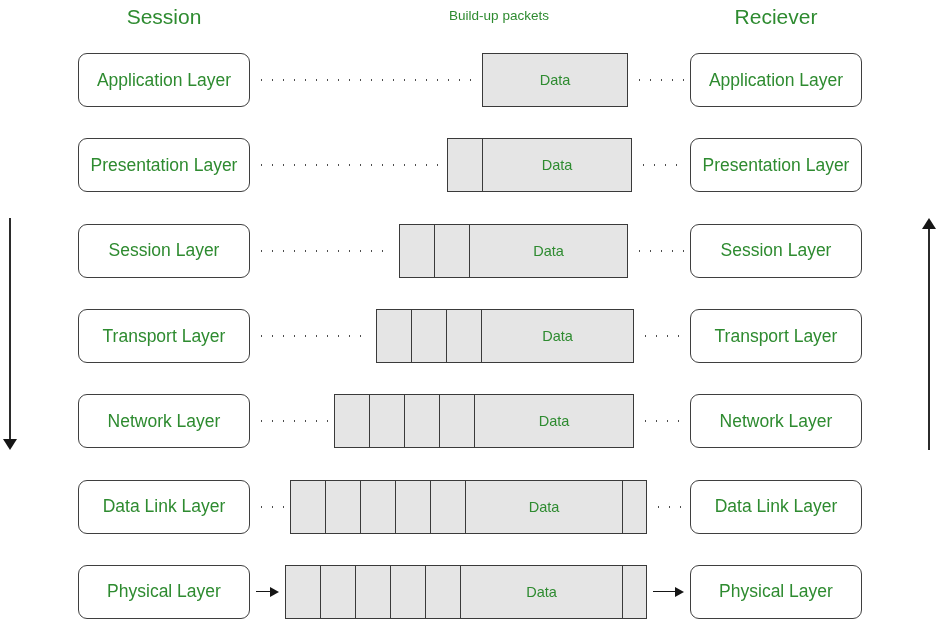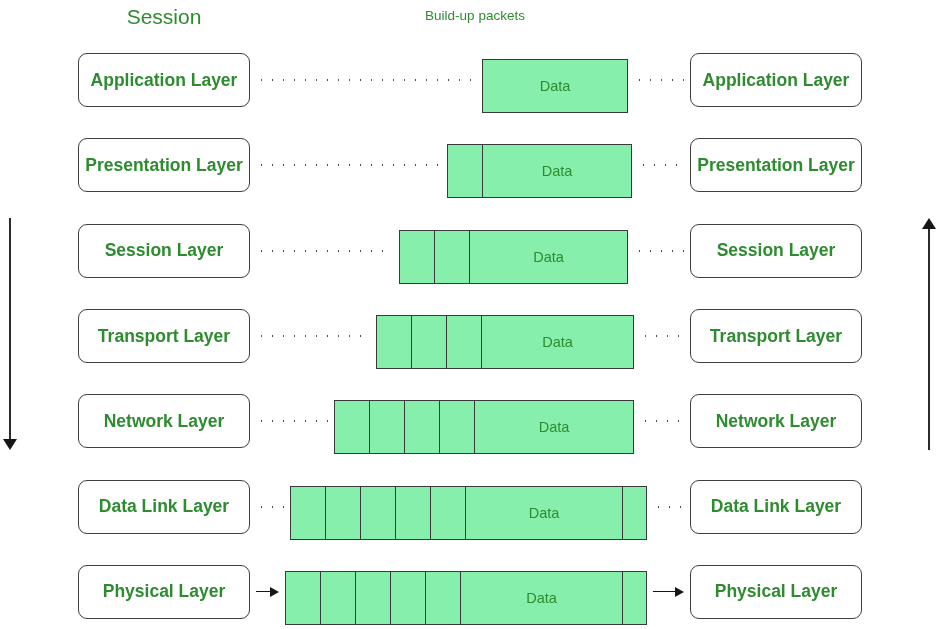--- a/index.html
+++ b/index.html
@@ -40,31 +40,29 @@
     border-radius: 9px;
     background: #ffffff;
     color: #2e8b30;
     font-size: 17.5px;
     line-height: 1.18;
     display: flex;
     align-items: center;
     justify-content: center;
     text-align: center;
     padding: 0 6px;
-    font-weight: bold;
   }
 
   
   .packet {
     position: absolute;
     box-sizing: border-box;
     display: flex;
-    background: #86efac;
+    background: #e5e5e5;
     border: 1.7px solid #3a3a3a;
-    margin-top: 6px;
   }
   .pkt-cell {
     box-sizing: border-box;
     border-right: 1.7px solid #3a3a3a;
     height: 100%;
   }
   .pkt-data {
     box-sizing: border-box;
     flex: 1 1 auto;
     height: 100%;
@@ -144,22 +142,23 @@
     border-bottom: 11px solid #161616;
   }
 </style>
 </head>
 <body>
 
 <div id="canvas">
 
   <div class="col-heading" style="left:78px; width:172px; top:6px;">Session</div>
 
-  <div class="col-heading small" style="left:370px; width:210px; top:9px;">Build-up packets</div>
-
+  <div class="col-heading small" style="left:394px; width:210px; top:9px;">Build-up packets</div>
+
+  <div class="col-heading" style="left:690px; width:172px; top:6px;">Reciever</div>
 
   <div class="v-arrow down" style="left:3px; top:218px; height:232px;">
     <div class="v-shaft"></div>
       <div class="v-head"></div>
   </div>
 
   <div class="v-arrow up" style="left:922px; top:218px; height:232px;">
     <div class="v-shaft"></div>
       <div class="v-head"></div>
   </div>

